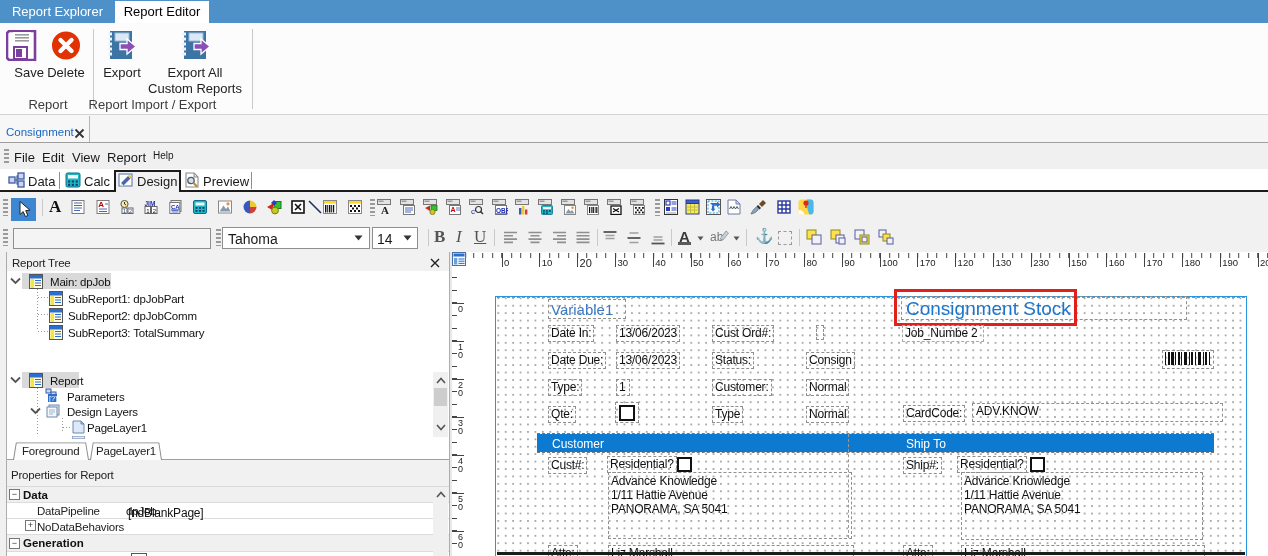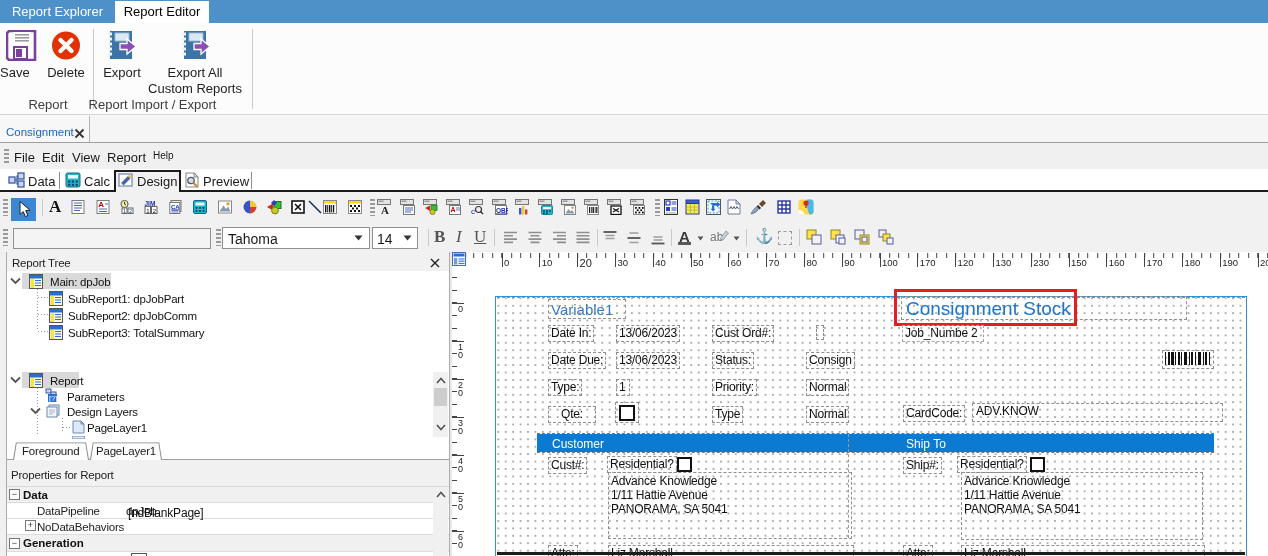--- a/index.html
+++ b/index.html
@@ -26,21 +26,21 @@
 
 <svg class="abs" style="left:6px;top:30px" width="32" height="31" viewBox="0 0 32 31">
   <path d="M3 1 h26 v29 h-26 l-2-2 v-25 z" fill="#fff" stroke="#7d3f9d" stroke-width="2.6"></path>
   <rect x="7" y="2" width="18" height="10" fill="#fff"></rect>
   <rect x="9" y="4" width="14" height="1.6" fill="#9b9b9b"></rect>
   <rect x="9" y="7" width="14" height="1.6" fill="#9b9b9b"></rect>
   <rect x="9" y="10" width="14" height="1.6" fill="#9b9b9b"></rect>
   <rect x="8" y="17" width="13" height="12" fill="#fff" stroke="#7d3f9d" stroke-width="2"></rect>
   <rect x="10" y="19" width="6" height="8" fill="#7d3f9d"></rect>
 </svg>
-<div class="abs" style="left:0px;top:65px;width:44px;text-align:left;font-size:13px;color:#222">Save</div>
+<div class="abs" style="left:0px;top:65px;width:44px;text-align:right;font-size:13px;color:#222">Save</div>
 
 <svg class="abs" style="left:51px;top:30px" width="30" height="31" viewBox="0 0 30 31">
   <circle cx="15" cy="15.5" r="14" fill="#e23203"></circle>
   <path d="M9.5 10 L20.5 21 M20.5 10 L9.5 21" stroke="#fff" stroke-width="4.4" stroke-linecap="round"></path>
 </svg>
 <div class="abs" style="left:43px;top:65px;width:46px;text-align:center;font-size:13px;color:#222">Delete</div>
 
 <svg class="abs" style="left:106px;top:30px" width="30" height="31" viewBox="0 0 30 31">
   <rect x="4" y="1" width="22" height="28" fill="#3c74a6"></rect>
   <g fill="#eef3f8">
@@ -713,23 +713,23 @@
 <div class="abs dash ctext" style="left:616px;top:325px;padding:1px 2px">13/06/2023</div>
 <div class="abs dash ctext" style="left:712px;top:325px;padding:1px 2px">Cust Ord#:</div>
 <div class="abs dash ctext" style="left:816px;top:325px;width:6px;height:13px"></div>
 <div class="abs dash ctext" style="left:902px;top:325px;width:76px;padding:1px 2px;border-color:#a9a9a9">Job_Numbe 2</div>
 <div class="abs dash ctext" style="left:548px;top:352px;padding:1px 2px">Date Due:</div>
 <div class="abs dash ctext" style="left:616px;top:352px;padding:1px 2px">13/06/2023</div>
 <div class="abs dash ctext" style="left:712px;top:352px;padding:1px 2px">Status:</div>
 <div class="abs dash ctext" style="left:806px;top:352px;padding:1px 2px">Consign</div>
 <div class="abs dash ctext" style="left:548px;top:379px;padding:1px 2px">Type:</div>
 <div class="abs dash ctext" style="left:616px;top:379px;width:8px;padding:1px 2px">1</div>
-<div class="abs dash ctext" style="left:712px;top:379px;padding:1px 2px">Priority:</div>
+<div class="abs dash ctext" style="left:712px;top:379px;padding:1px 2px">Customer:</div>
 <div class="abs dash ctext" style="left:806px;top:379px;padding:1px 2px">Normal</div>
-<div class="abs dash ctext" style="left:548px;top:406px;padding:1px 12px">Qte:</div>
+<div class="abs dash ctext" style="left:548px;top:406px;padding:1px 2px">Qte:</div>
 <div class="abs dash" style="left:615px;top:402px;width:22px;height:19px"></div>
 <div class="abs" style="left:619px;top:405px;width:12px;height:12px;border:2px solid #111;background:#fff"></div>
 <div class="abs dash ctext" style="left:712px;top:406px;padding:1px 2px">Type</div>
 <div class="abs dash ctext" style="left:806px;top:406px;padding:1px 2px">Normal</div>
 <div class="abs dash ctext" style="left:903px;top:405px;padding:1px 2px">CardCode:</div>
 <div class="abs dash ctext" style="left:972px;top:403px;width:243px;height:15px;padding:1px 3px">ADV.KNOW</div>
 
 <div class="abs dash" style="left:1162px;top:350px;width:50px;height:17px"></div>
 <svg class="abs" style="left:1165px;top:352px" width="45" height="13" viewBox="0 0 45 13">
  <g fill="#111">

